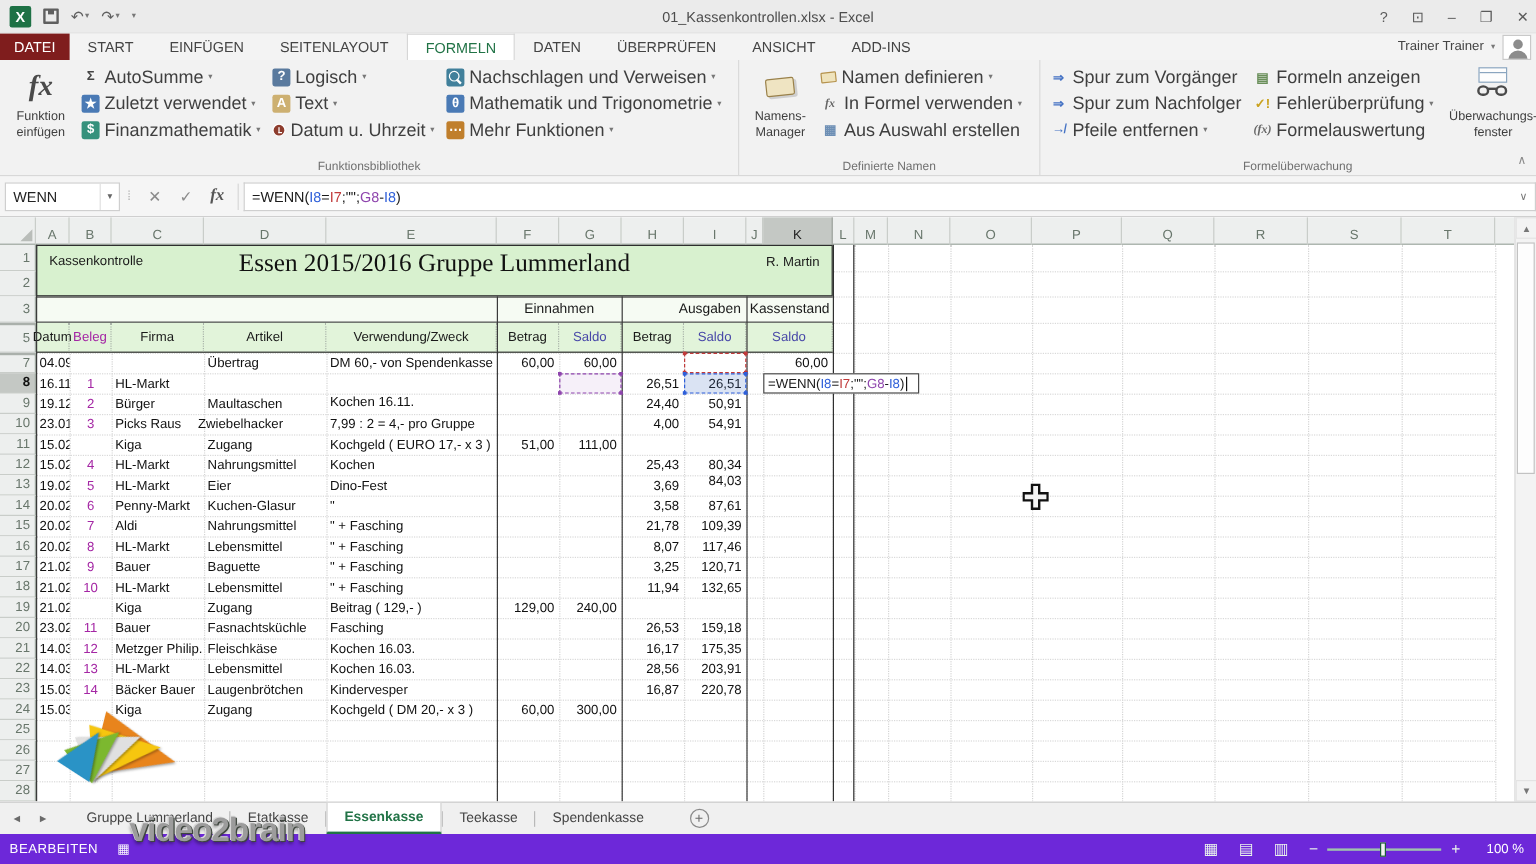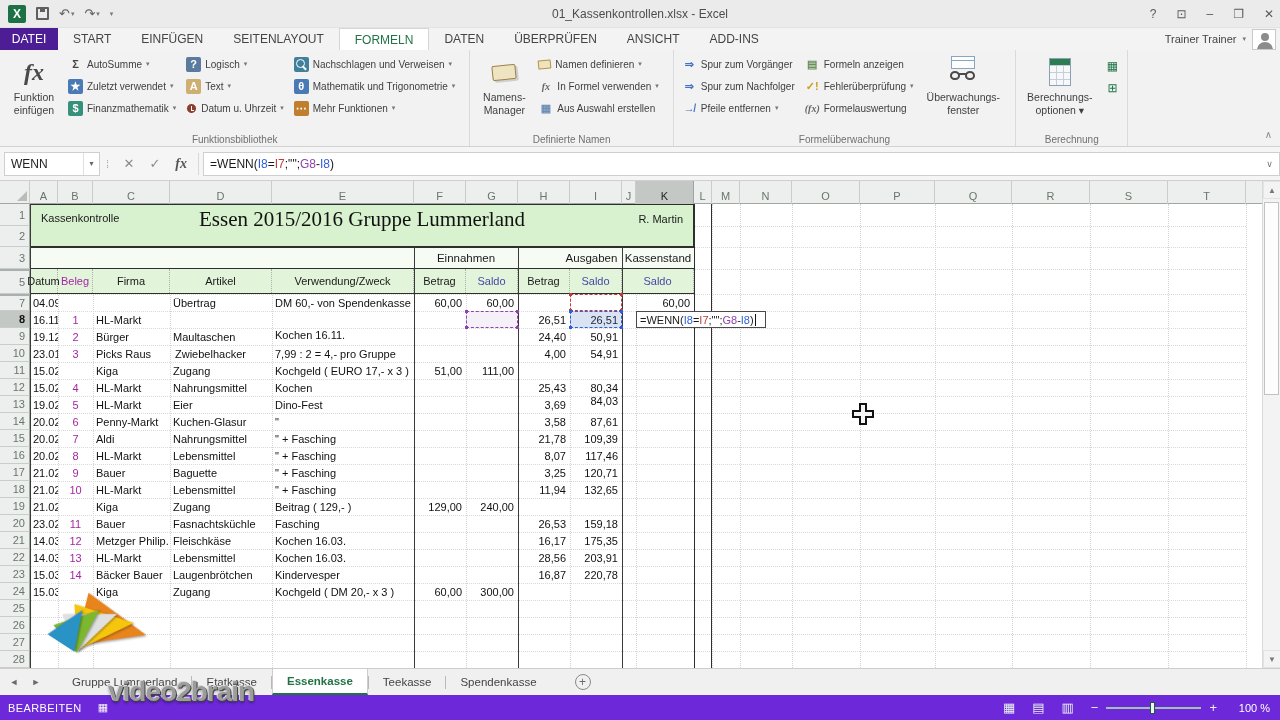--- a/index.html
+++ b/index.html
@@ -12,40 +12,40 @@
 .xlogo{width:18px;height:18px;background:#1e7145;color:#fff;font-weight:bold;font-size:12px;display:flex;align-items:center;justify-content:center;border-radius:2px}
 .floppy{width:13px;height:13px;border:2px solid #5f5f5f;border-radius:1px;position:relative}
 .floppy:after{content:"";position:absolute;left:2px;top:-1px;width:5px;height:4px;background:#5f5f5f}
 .qbtn{color:#5f5f5f;font-size:13px;line-height:1;display:flex;align-items:center;gap:1px;cursor:default}
 .qbtn .mini{font-size:7px;color:#777}
 #tb-title{position:absolute;left:0;right:0;text-align:center;color:#4d4d4d;font-size:12px;pointer-events:none}
 #win-controls{position:absolute;right:6px;top:0;height:28px;display:flex;align-items:center;gap:20px;color:#5a5a5a;font-size:12px}
 
 
 #tabrow{position:absolute;left:0;top:28px;width:1280px;height:22px;background:#f3f3f3;display:flex;align-items:stretch}
-#file-tab{width:58px;background:#4c1d95;color:#fff;font-size:12px;display:flex;align-items:center;justify-content:center}
+#file-tab{width:58px;background:#7f1d1d;color:#fff;font-size:12px;display:flex;align-items:center;justify-content:center}
 .rtab{padding:0 15px;display:flex;align-items:center;font-size:12px;color:#444;white-space:nowrap}
 .rtab.active{background:#fff;color:#217346;border:1px solid #d6d6d6;border-bottom:none}
 #user-area{margin-left:auto;display:flex;align-items:center;gap:6px;padding-right:4px;color:#444;font-size:11px}
 #avatar{width:24px;height:21px;background:#fff;border:1px solid #c9c9c9;position:relative;overflow:hidden}
 #avatar:before{content:"";position:absolute;left:8px;top:3px;width:8px;height:8px;border-radius:50%;background:#8c8c8c}
 #avatar:after{content:"";position:absolute;left:4px;top:12px;width:16px;height:10px;border-radius:8px 8px 0 0;background:#8c8c8c}
 
 
 #ribbon{position:absolute;left:0;top:50px;width:1280px;height:97px;background:#f2f2f2;border-bottom:1px solid #d2d2d2;display:flex}
 .grp{position:relative;border-right:1px solid #dadada;padding:3px 6px 14px 6px;display:flex}
 .grp-inner{display:flex;align-items:flex-start}
 .grplabel{position:absolute;left:0;right:0;bottom:1px;text-align:center;font-size:10px;color:#707070;white-space:nowrap}
 .bigbtn{display:flex;flex-direction:column;align-items:center;justify-content:flex-start;padding:2px 5px;margin-right:4px;min-width:56px}
 .bigic{height:34px;display:flex;align-items:center;justify-content:center;margin-bottom:2px}
 .biglabel{font-size:10.5px;color:#3f3f3f;text-align:center;line-height:1.25;white-space:nowrap}
 .insert-function-icon{font-family:"Liberation Serif",serif;font-style:italic;font-weight:bold;font-size:24px;color:#4a4a4a}
 .icol{display:flex;flex-direction:column;margin-right:6px}
 .sitem{height:22px;display:flex;align-items:center;gap:4px;white-space:nowrap;padding:0 2px}
-.slabel{font-size:10px;color:#3f3f3f}
+.slabel{font-size:15px;color:#3f3f3f}
 .sarrow{font-size:7px;color:#777}
 .sic{width:15px;height:15px;display:flex;align-items:center;justify-content:center;font-size:11px;font-weight:bold;border-radius:2px}
 .sic.boxed{color:#fff}
 .fxsm{font-family:"Liberation Serif",serif;font-style:italic;font-weight:bold;font-size:10px;color:#666}
 .clk{border:1.5px solid #fff;border-radius:50%;width:11px;height:11px;position:relative}
 .clk:after{content:"";position:absolute;left:4px;top:2px;width:2px;height:4px;border-left:1.5px solid #fff;border-bottom:1.5px solid #fff}
 .mag{position:relative}
 .mag:before{content:"";width:7px;height:7px;border:1.5px solid #fff;border-radius:50%;position:absolute;left:2px;top:2px}
 .mag:after{content:"";width:5px;height:1.5px;background:#fff;position:absolute;left:8px;top:10px;transform:rotate(45deg)}
 .tagic{width:13px;height:9px;border:1.5px solid #b5924c;border-radius:1px;background:#efe3bc;transform:rotate(-6deg)}
@@ -506,21 +506,21 @@
       <div class="cellv num" style="left: 570px; top: 130px; width: 52px; height: 17px;">26,51</div>
       <div class="cellv lft" style="left: 30px; top: 147px; width: 28px; height: 17px;">19.12.</div>
       <div class="cellv beleg" style="left: 58px; top: 147px; width: 35px; height: 17px;">2</div>
       <div class="cellv lft" style="left: 93px; top: 147px; width: 77px; height: 17px;">Bürger</div>
       <div class="cellv lft" style="left: 170px; top: 147px; width: 102px; height: 17px;">Maultaschen</div>
       <div class="cellv num" style="left: 518px; top: 147px; width: 52px; height: 17px;">24,40</div>
       <div class="cellv num" style="left: 570px; top: 147px; width: 52px; height: 17px;">50,91</div>
       <div class="cellv lft" style="left: 30px; top: 164px; width: 28px; height: 17px;">23.01.</div>
       <div class="cellv beleg" style="left: 58px; top: 164px; width: 35px; height: 17px;">3</div>
       <div class="cellv lft" style="left: 93px; top: 164px; width: 77px; height: 17px;">Picks Raus</div>
-      <div class="cellv lft" style="left: 172px; top: 164px; width: 102px; height: 17px; text-align: right;">Zwiebelhacker</div>
+      <div class="cellv lft" style="left: 162px; top: 164px; width: 102px; height: 17px; text-align: right;">Zwiebelhacker</div>
       <div class="cellv lft" style="left: 272px; top: 164px; width: 142px; height: 17px;">7,99 : 2 = 4,- pro Gruppe</div>
       <div class="cellv num" style="left: 518px; top: 164px; width: 52px; height: 17px;">4,00</div>
       <div class="cellv num" style="left: 570px; top: 164px; width: 52px; height: 17px;">54,91</div>
       <div class="cellv lft" style="left: 30px; top: 181px; width: 28px; height: 17px;">15.02.</div>
       <div class="cellv lft" style="left: 93px; top: 181px; width: 77px; height: 17px;">Kiga</div>
       <div class="cellv lft" style="left: 170px; top: 181px; width: 102px; height: 17px;">Zugang</div>
       <div class="cellv lft" style="left: 272px; top: 181px; width: 142px; height: 17px;">Kochgeld ( EURO 17,- x 3 )</div>
       <div class="cellv num" style="left: 414px; top: 181px; width: 52px; height: 17px;">51,00</div>
       <div class="cellv num" style="left: 466px; top: 181px; width: 52px; height: 17px;">111,00</div>
       <div class="cellv lft" style="left: 30px; top: 198px; width: 28px; height: 17px;">15.02.</div>

